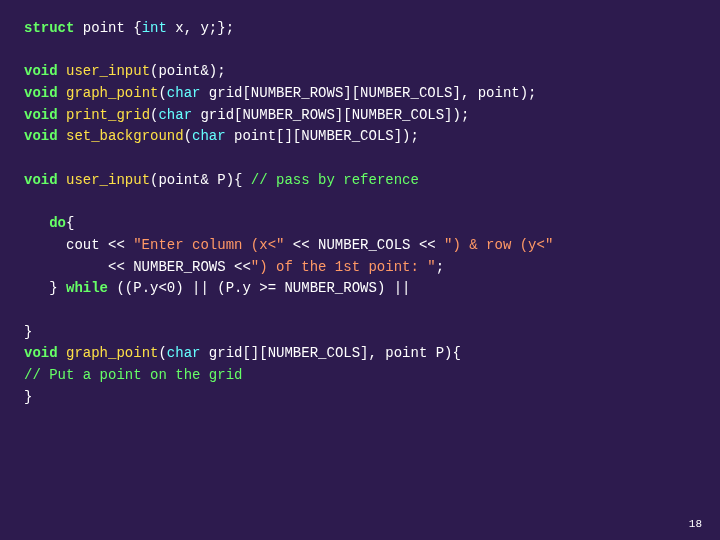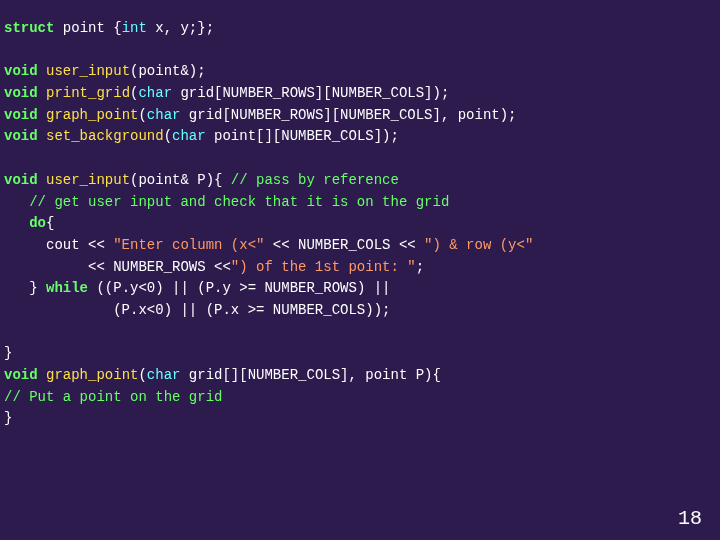--- a/index.html
+++ b/index.html
@@ -12,21 +12,21 @@
       width: 720px;
       height: 540px;
       background-color: #2d1b4e;
       font-family: 'Courier New', Courier, monospace;
       font-size: 14px;
       overflow: hidden;
       position: relative;
     }
 
     .code-container {
-      padding: 18px 4px;
+      padding: 18px 24px;
       line-height: 1.55;
       color: #ffffff;
     }
 
     .code-line {
       white-space: pre;
       display: block;
     }
 
     .kw {
@@ -53,60 +53,59 @@
     .plain {
       color: #ffffff;
     }
 
     .page-number {
       position: absolute;
       bottom: 10px;
       right: 18px;
       color: #ffffff;
       font-family: 'Courier New', Courier, monospace;
-      font-size: 20px;
+      font-size: 11px;
     }
 
     .blank {
       height: 1.55em;
     }
   </style>
 </head>
 <body>
 
 <div class="code-container">
 
   <span class="code-line"><span class="kw">struct</span><span class="plain"> point </span><span class="plain">{</span><span class="type">int</span><span class="plain"> x, y;};</span></span>
 
   <div class="blank"></div>
 
   <span class="code-line"><span class="kw">void</span><span class="plain"> </span><span class="fn">user_input</span><span class="plain">(point&amp;);</span></span>
 
+  <span class="code-line"><span class="kw">void</span><span class="plain"> </span><span class="fn">graph_point</span><span class="plain">(</span><span class="type">char</span><span class="plain"> grid[NUMBER_ROWS][NUMBER_COLS], point);</span></span>
+
   <span class="code-line"><span class="kw">void</span><span class="plain"> </span><span class="fn">print_grid</span><span class="plain">(</span><span class="type">char</span><span class="plain"> grid[NUMBER_ROWS][NUMBER_COLS]);</span></span>
-
-  <span class="code-line"><span class="kw">void</span><span class="plain"> </span><span class="fn">graph_point</span><span class="plain">(</span><span class="type">char</span><span class="plain"> grid[NUMBER_ROWS][NUMBER_COLS], point);</span></span>
 
   <span class="code-line"><span class="kw">void</span><span class="plain"> </span><span class="fn">set_background</span><span class="plain">(</span><span class="type">char</span><span class="plain"> point[][NUMBER_COLS]);</span></span>
 
   <div class="blank"></div>
 
   <span class="code-line"><span class="kw">void</span><span class="plain"> </span><span class="fn">user_input</span><span class="plain">(point&amp; P){ </span><span class="comment">// pass by reference</span></span>
 
-  <span class="code-line"><span class="plain">   </span><span class="comment">// get user input and check that it is on the grid</span></span>
+  <span class="code-line"><span class="plain">   </span></span>
 
   <span class="code-line"><span class="plain">   </span><span class="kw">do</span><span class="plain">{</span></span>
 
   <span class="code-line"><span class="plain">     cout &lt;&lt; </span><span class="str">"Enter column (x&lt;"</span><span class="plain"> &lt;&lt; NUMBER_COLS &lt;&lt; </span><span class="str">") &amp; row (y&lt;"</span></span>
 
   <span class="code-line"><span class="plain">          &lt;&lt; NUMBER_ROWS &lt;&lt;</span><span class="str">") of the 1st point: "</span><span class="plain">;</span></span>
 
 
   <span class="code-line"><span class="plain">   } </span><span class="kw">while</span><span class="plain"> ((P.y&lt;0) || (P.y &gt;= NUMBER_ROWS) ||</span></span>
 
-  <span class="code-line"><span class="plain">             (P.x&lt;0) || (P.x &gt;= NUMBER_COLS));</span></span>
 
   <div class="blank"></div>
 
   <span class="code-line"><span class="plain">}</span></span>
 
   <span class="code-line"><span class="kw">void</span><span class="plain"> </span><span class="fn">graph_point</span><span class="plain">(</span><span class="type">char</span><span class="plain"> grid[][NUMBER_COLS], point P){</span></span>
 
   <span class="code-line"><span class="comment">// Put a point on the grid</span></span>
 
 

